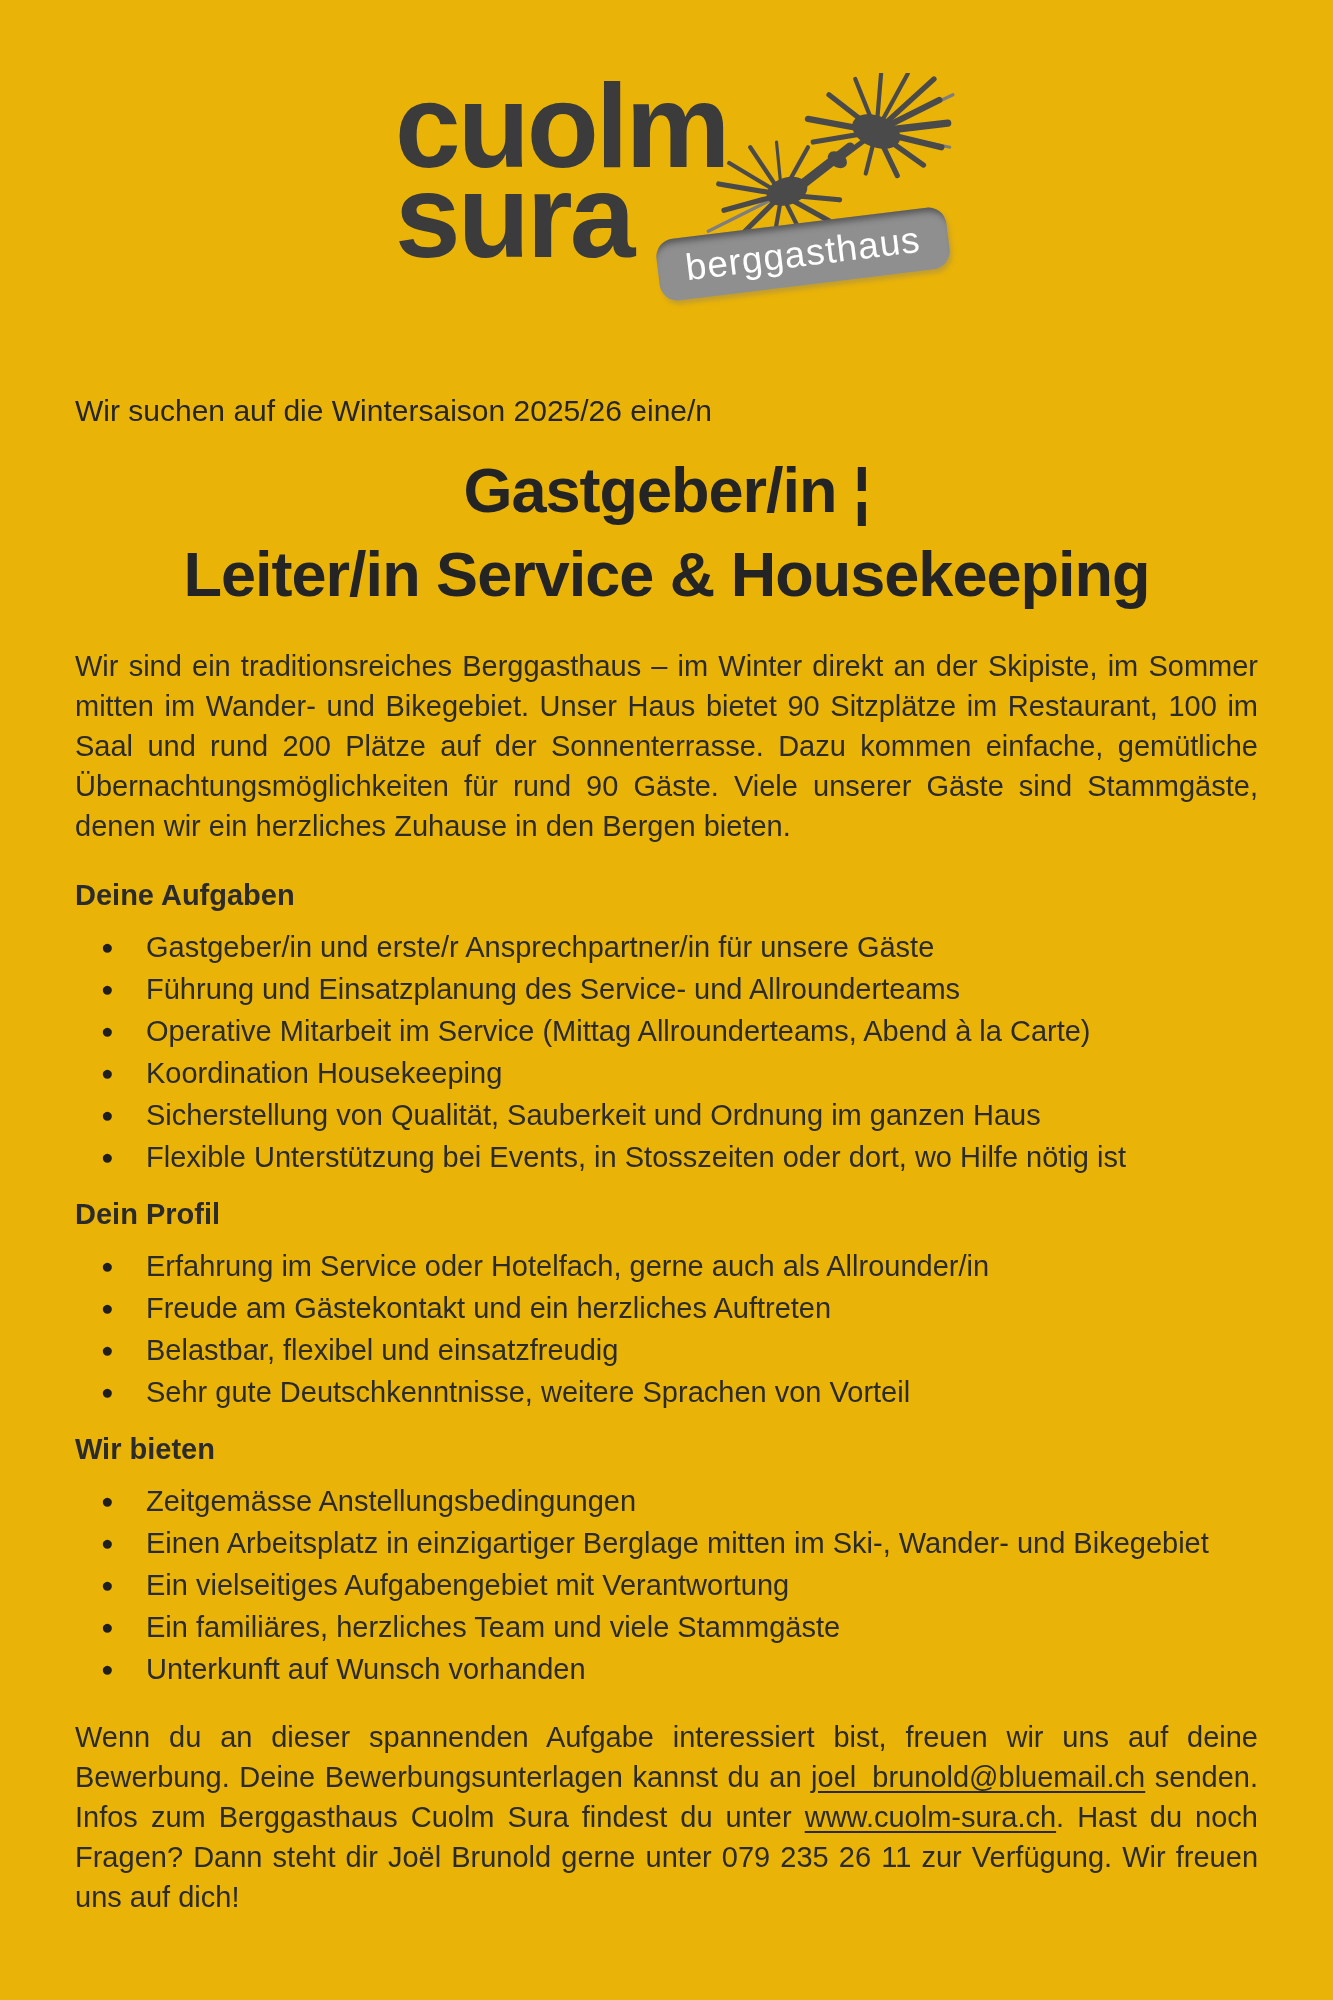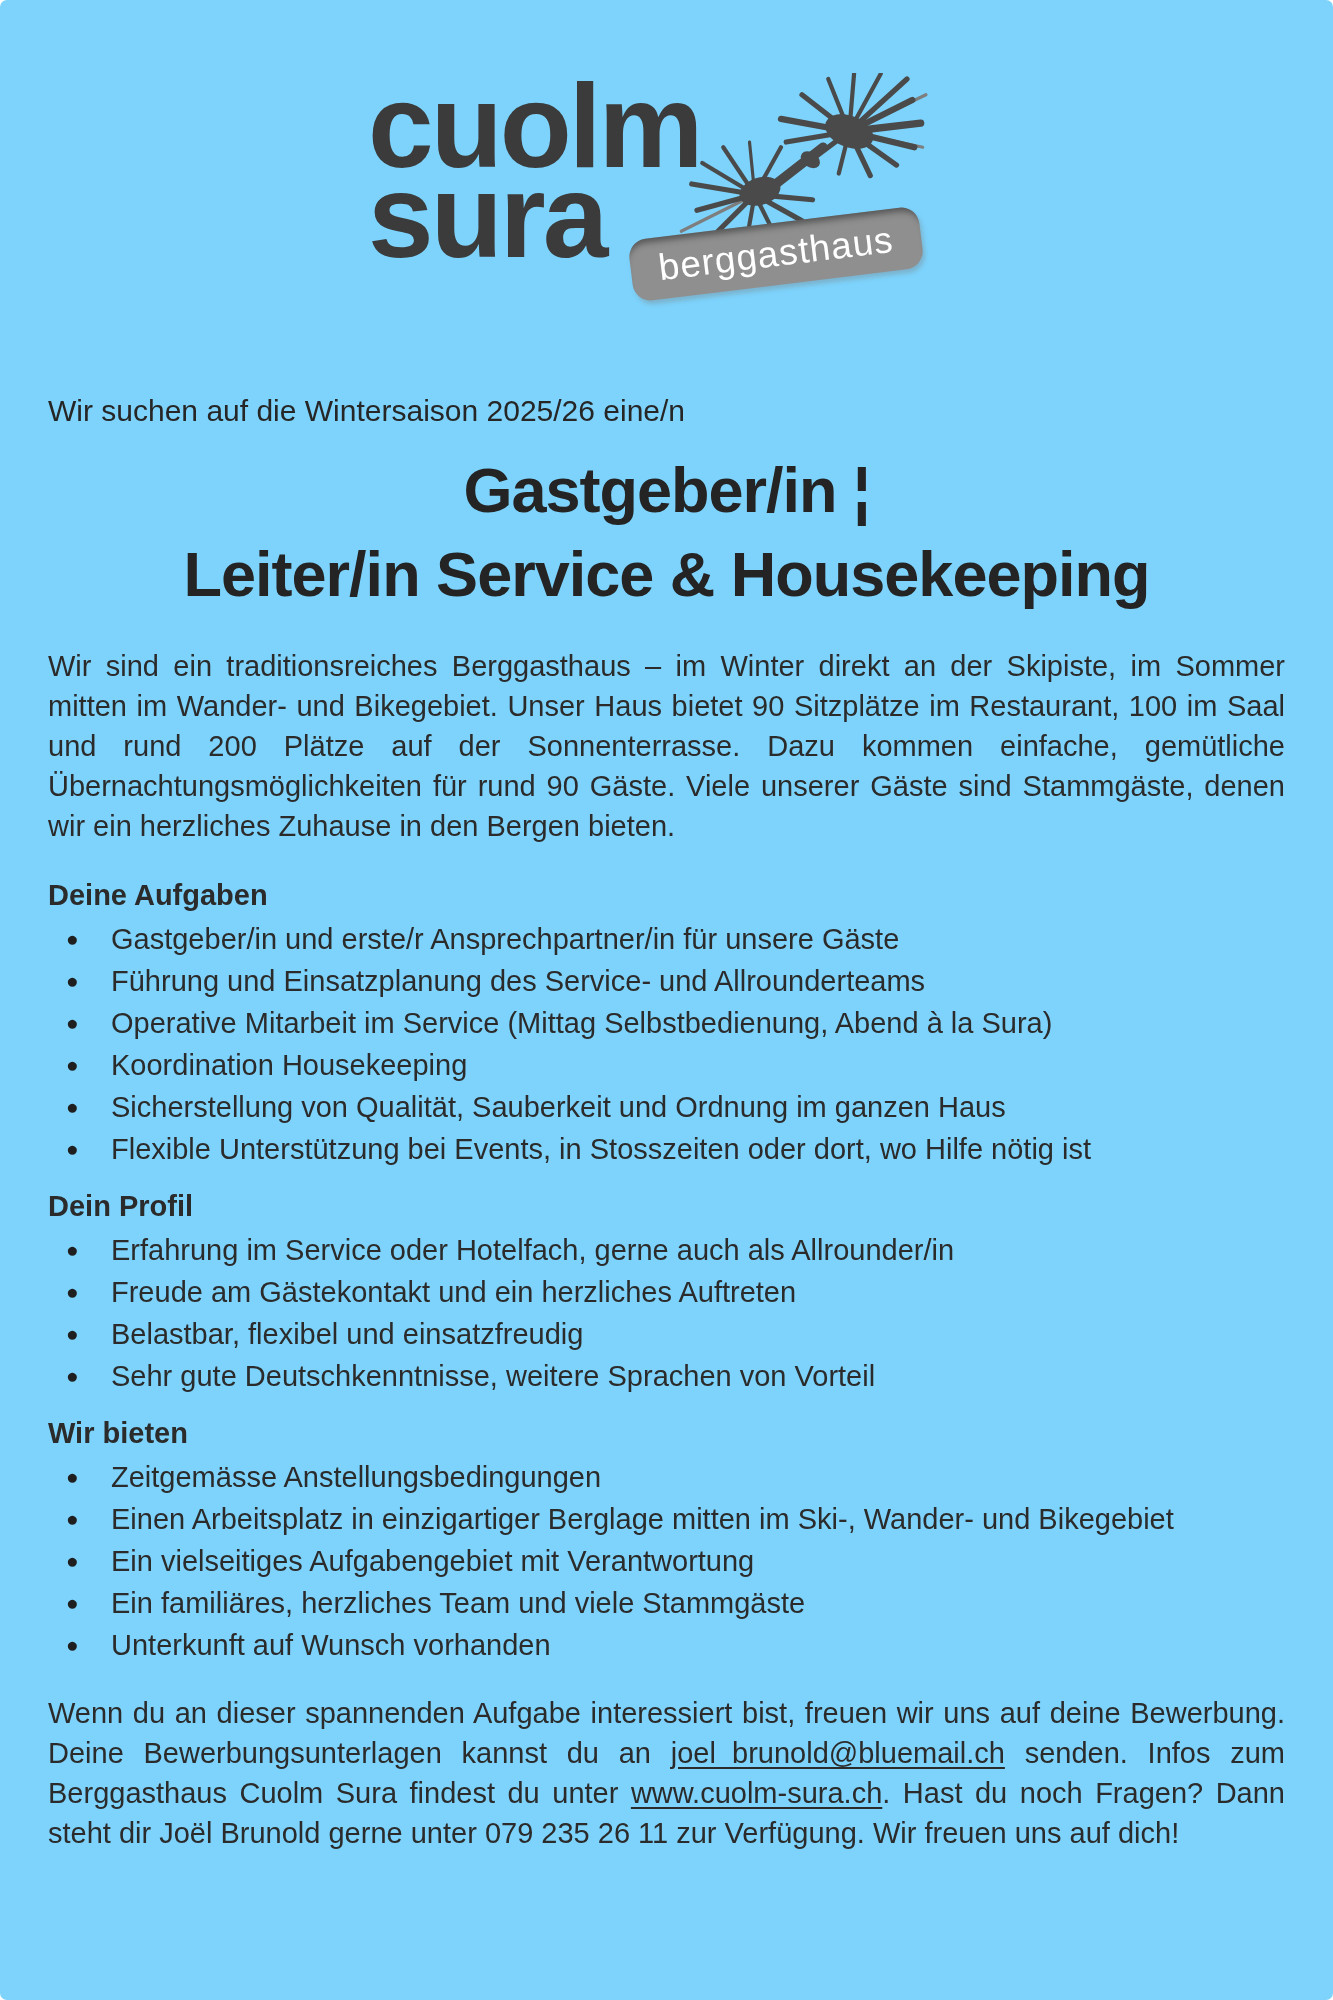--- a/index.html
+++ b/index.html
@@ -1,25 +1,24 @@
 <!DOCTYPE html>
 <html lang="de"><head>
 <meta charset="utf-8">
 <style>
   html,body{margin:0;padding:0;background:#ffffff;}
   .page{
     position:relative;
     width:1333px;height:2000px;
     box-sizing:border-box;
-    padding:0 48px;
+    padding:0 75px;
     overflow:hidden;
-    background:#7dd3fc;
+    background:#eab308;
     color:#2b2b2b;
     font-family:"Liberation Sans", sans-serif;
-    border-radius:7px;
     -webkit-text-size-adjust:none;
   }
   
   .logo-area{position:relative;margin-top:95px;height:240px;}
   .logo-text{
     position:absolute;left:320px;top:-14px;
     font-size:118px;font-weight:700;line-height:90px;
     letter-spacing:-3px;color:#3b3b3b;
   }
   .thistle{position:absolute;left:628px;top:-22px;width:252px;height:180px;}
@@ -35,21 +34,21 @@
     color:#ffffff;font-size:37px;font-weight:500;letter-spacing:1px;
   }
   
   .intro{margin-top:55px;text-align:left;font-size:30px;line-height:42px;color:#262626;}
   .title{margin-top:16px;text-align:center;font-size:63px;line-height:84px;font-weight:700;letter-spacing:-1px;color:#242424;}
   
   .body-text{font-size:29px;line-height:40px;color:#2b2b2b;}
   .about{margin-top:30px;text-align:justify;}
   .sec-head{margin-top:17px;font-weight:700;}
   .sec-head.tight{}
-  ul.bullets{list-style:none;margin:4px;padding:0;}
+  ul.bullets{list-style:none;margin:12px;padding:0;}
   ul.bullets li{display:flex;margin-bottom:2px;}
   ul.bullets li::before{
     content:"\25CF";
     flex:0 0 45px;margin-left:14px;
     font-size:21px;line-height:40px;color:#1f1f1f;
   }
   ul.bullets li .li-text{flex:1;text-align:justify;}
   .closing{margin-top:28px;text-align:justify;}
   .closing a{color:#2b2b2b;text-decoration:underline;text-underline-offset:4px;}
   .phone{white-space:nowrap;}
@@ -123,21 +122,21 @@
 
   <div class="body-text sec-head">Deine Aufgaben</div>
   <ul class="bullets body-text">
     <li>
         <span class="li-text">Gastgeber/in und erste/r Ansprechpartner/in für unsere Gäste</span>
       </li>
     <li>
         <span class="li-text">Führung und Einsatzplanung des Service- und Allrounderteams</span>
       </li>
     <li>
-        <span class="li-text">Operative Mitarbeit im Service (Mittag Selbstbedienung, Abend à la Sura)</span>
+        <span class="li-text">Operative Mitarbeit im Service (Mittag Allrounderteams, Abend à la Carte)</span>
       </li>
     <li>
         <span class="li-text">Koordination Housekeeping</span>
       </li>
     <li>
         <span class="li-text">Sicherstellung von Qualität, Sauberkeit und Ordnung im ganzen Haus</span>
       </li>
     <li>
         <span class="li-text">Flexible Unterstützung bei Events, in Stosszeiten oder dort, wo Hilfe nötig ist</span>
       </li>

